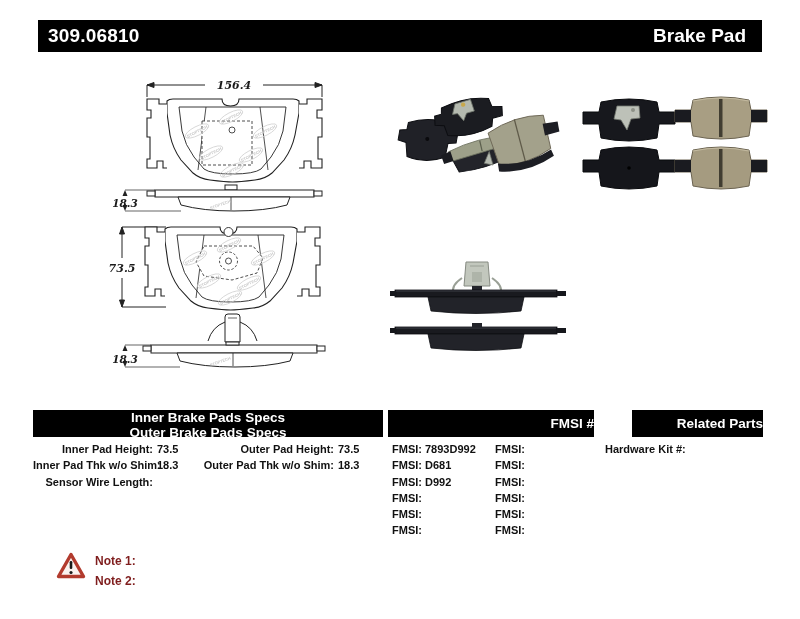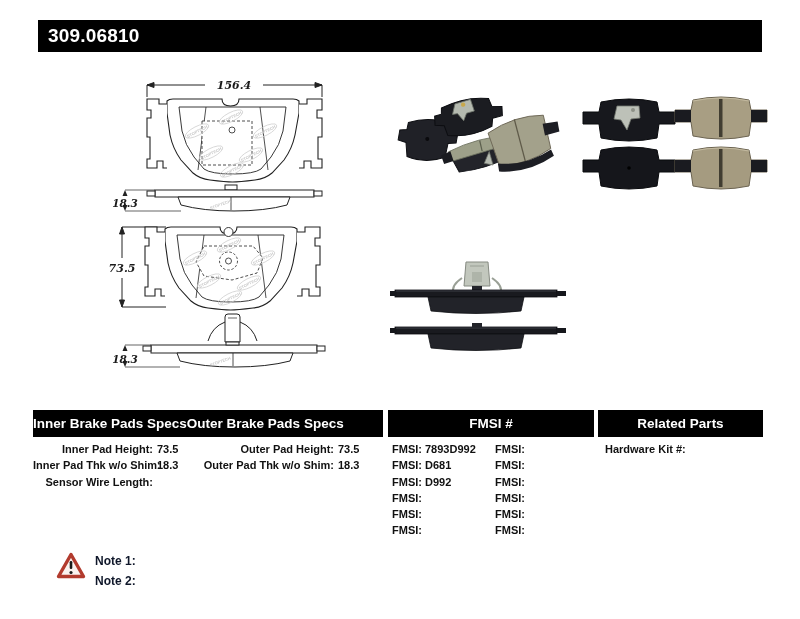--- a/index.html
+++ b/index.html
@@ -14,48 +14,49 @@
   .topbar .pn { font-size:19px; font-weight:bold; letter-spacing:0.2px; }
   .topbar .pt { font-size:19px; font-weight:bold; }
 
   
   .abs { position:absolute; }
   svg text.dim { font-family:"DejaVu Serif", serif; font-style:italic; font-weight:bold; fill:#1a1a1a; }
   svg text.wm { font-family:"Liberation Sans", sans-serif; font-weight:bold; fill:#c9c9c9; }
 
   
   .sechdr { position:absolute; top:410px; height:27px; background:#000; color:#fff;
-    display:flex; align-items:center; justify-content:center; font-weight:bold; font-size:13.5px; }
-  .sechdr.double { justify-content:flex-start; }
+    display:flex; align-items:center; justify-content:flex-end; font-weight:bold; font-size:13.5px; }
+  .sechdr.double { justify-content:space-between;flex-direction:column; }
   .sechdr span { white-space:nowrap; }
 
   
   .specrows { position:absolute; top:441px; font-size:11px; font-weight:bold; color:#111; }
   .specrow { height:16.3px; line-height:16.3px; white-space:nowrap; }
   .specrow .lbl { display:inline-block; text-align:right; vertical-align:top; }
   .specrow .val { display:inline-block; text-align:left; margin-left:4px; vertical-align:top; }
   .inner-col .lbl { width:120px; }
   .outer-col .lbl { width:139px; }
   .fmsi-col { display:block; }
   .fmsi-row { height:16.3px; line-height:16.3px; white-space:nowrap; }
   .fmsi-row .fl { display:inline-block; width:33px; }
   .fmsi-row .fv { display:inline-block; width:70px; }
   .related-col .lbl { text-align:center; }
 
   
-  .notes { position:absolute; left:95px; top:551px; font-size:12px; font-weight:bold; color:#0f172a; }
+  .notes { position:absolute; left:95px; top:551px; font-size:12px; font-weight:bold; color:#7f1d1d; }
   .notes .noteline { height:20px; line-height:20px; }
 </style>
 </head>
 <body>
 
 <div id="page">
 
   <div class="topbar">
     <span class="pn">309.06810</span>
+    <span class="pt">Brake Pad</span>
   </div>
 
   <svg class="abs" style="left:105px;top:73px;" width="230" height="147" viewBox="0 0 230 147">
     <g stroke="#222" stroke-width="1" fill="none">
 
       <line x1="42" y1="12" x2="100" y2="12"></line>
         <line x1="158" y1="12" x2="217" y2="12"></line>
       <polygon points="42,12 49,9.5 49,14.5" fill="#222"></polygon>
         <polygon points="217,12 210,9.5 210,14.5" fill="#222"></polygon>
       <line x1="42" y1="12" x2="42" y2="24"></line>
@@ -271,21 +272,21 @@
     </g>
   </svg>
 
   <div class="sechdr double" style="left:33px;width:350px;">
     <span>Inner Brake Pads Specs</span>
     <span>Outer Brake Pads Specs</span>
   </div>
   <div class="sechdr" style="left:388px;width:206px;">
     <span>FMSI #</span>
   </div>
-  <div class="sechdr" style="left:598px;width:165px;">
+  <div class="sechdr" style="left:632px;width:131px;">
     <span>Related Parts</span>
   </div>
 
   <div class="specrows inner-col" style="left:33px;">
     <div class="specrow"><span class="lbl">Inner Pad Height:</span><span class="val">73.5</span></div>
     <div class="specrow"><span class="lbl">Inner Pad Thk w/o Shim:</span><span class="val">18.3</span></div>
     <div class="specrow"><span class="lbl">Sensor Wire Length:</span><span class="val"></span></div>
   </div>
 
   <div class="specrows outer-col" style="left:195px;">

